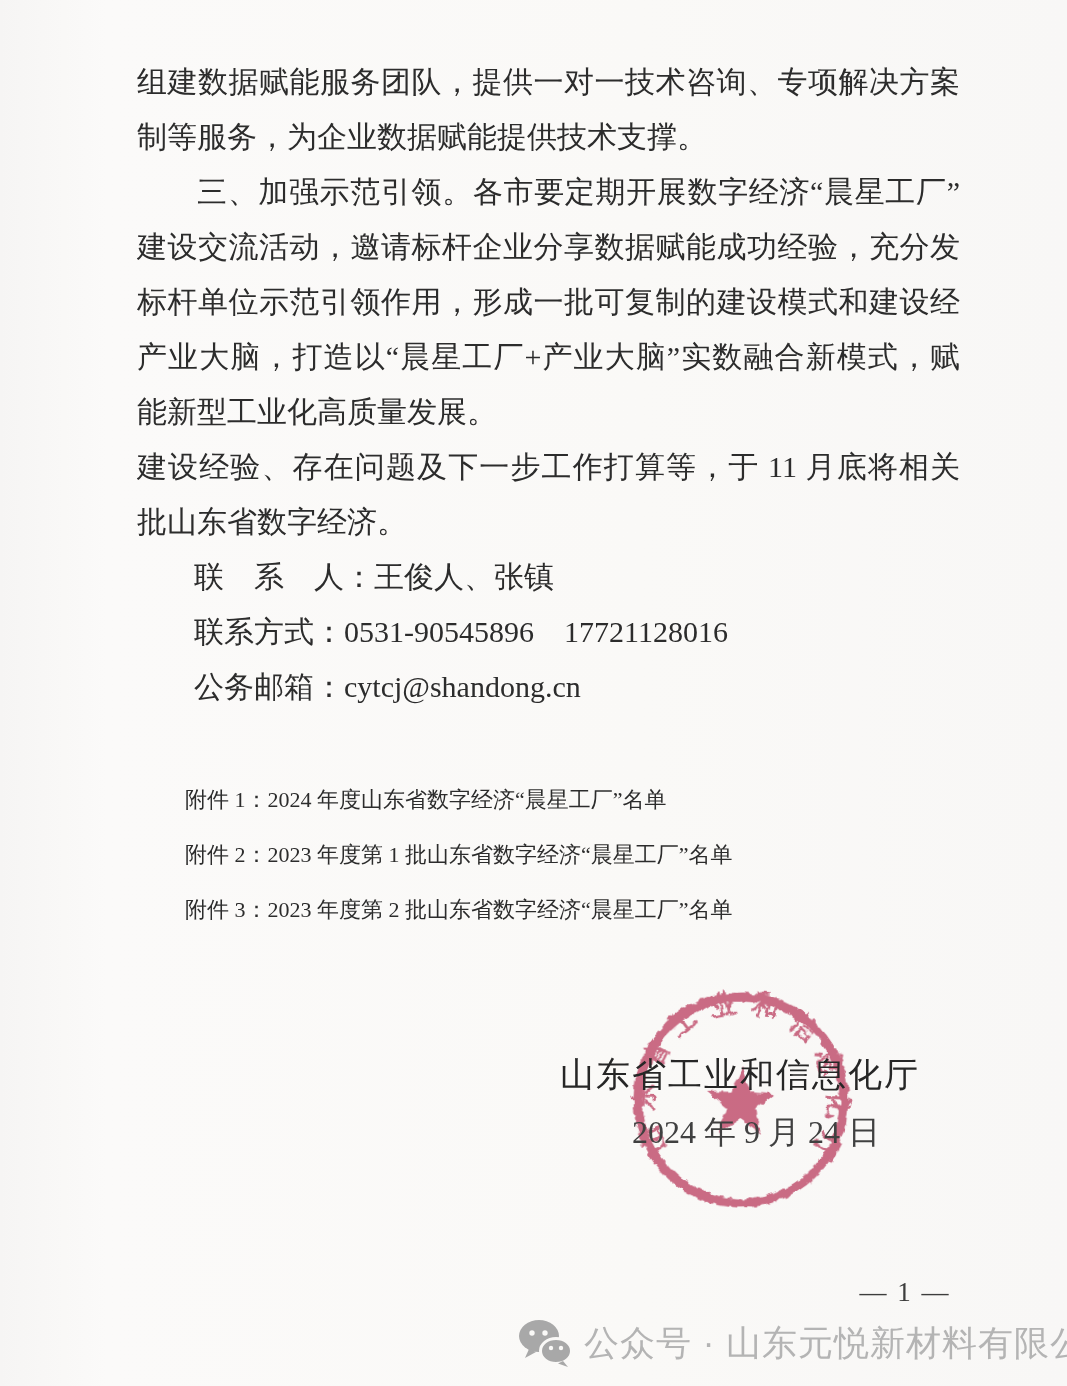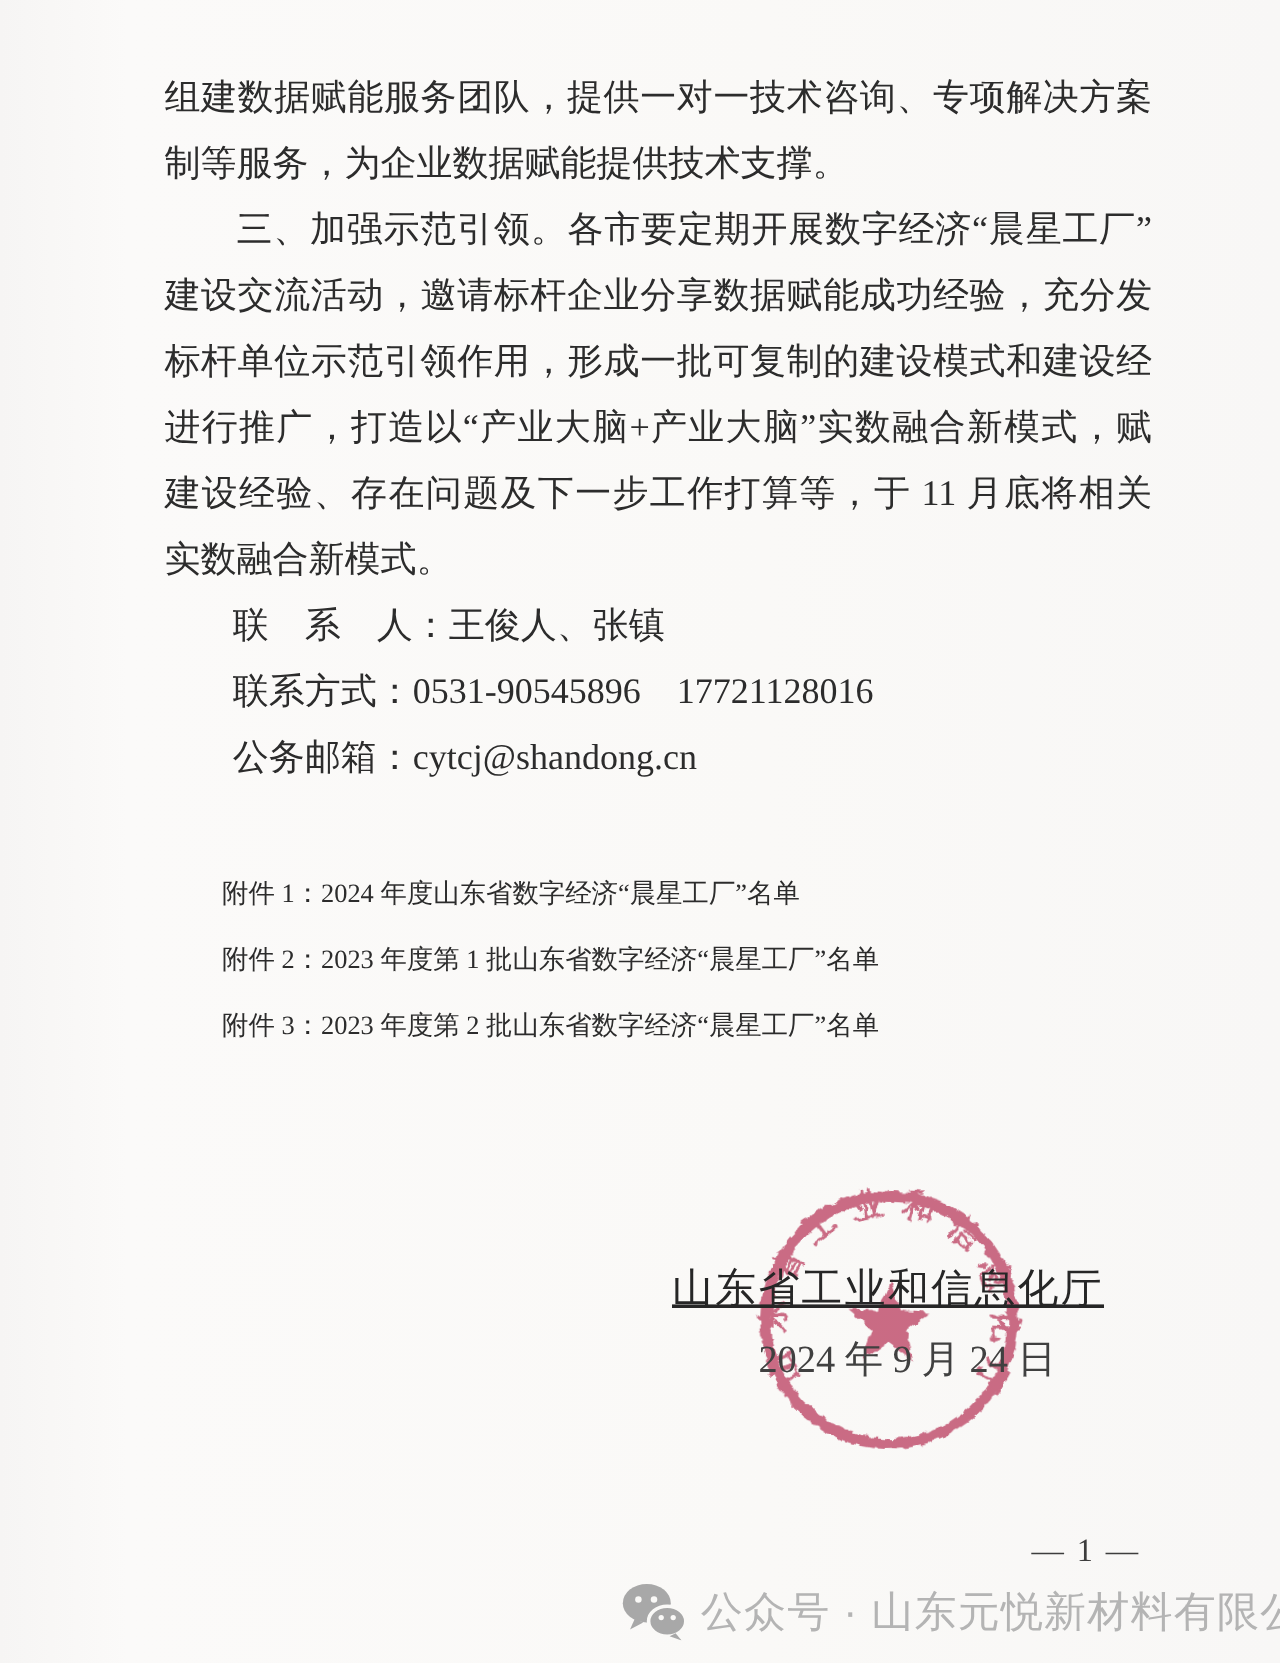--- a/index.html
+++ b/index.html
@@ -12,21 +12,21 @@
   .page{position:absolute;inset:0;}
   .doc-body{position:absolute;left:137px;top:54px;width:823px;font-size:30px;line-height:55px;}
   .line{height:55px;overflow:hidden;}
   .just{text-align:justify;text-align-last:justify;}
   .indent{text-indent:60px;}
   .bold{font-weight:400;}
   .contact{padding-left:57px;font-family:Liberation Serif, serif;}
   .att{padding-left:48px;font-size:22px;white-space:nowrap;}
   .att-first{margin-top:58px;}
   .sign-org{position:absolute;top:1055px;left:520px;width:440px;text-align:center;
-    font-size:34px;line-height:40px;letter-spacing:2px;color:#262626;z-index:3;text-decoration:underline;}
+    font-size:34px;line-height:40px;letter-spacing:2px;color:#262626;z-index:3;}
   .sign-date{position:absolute;top:1112px;left:536px;width:440px;text-align:center;
     font-size:32px;line-height:40px;color:#404040;z-index:3;}
   .seal{position:absolute;left:621px;top:980px;width:240px;height:240px;
     opacity:.8;mix-blend-mode:multiply;transform:rotate(2deg);z-index:2;}
   .page-num{position:absolute;top:1277px;left:805px;width:200px;text-align:center;
     font-size:27px;line-height:30px;color:#3d3d3d;letter-spacing:2px;}
   .footer{position:absolute;top:1316px;left:518px;height:54px;display:flex;align-items:center;gap:12px;
     font-family:"Liberation Sans","DejaVu Sans",sans-serif;}
   .footer .wm-text{font-size:35px;color:#b4b4b4;letter-spacing:1px;white-space:nowrap;}
 </style>
@@ -35,24 +35,25 @@
 
 <div class="page">
 
   <div class="doc-body">
     <div class="line just">组建数据赋能服务团队，提供一对一技术咨询、专项解决方案定</div>
     <div class="line">制等服务，为企业数据赋能提供技术支撑。</div>
 
     <div class="line just indent"><span class="bold">三、加强示范引领。</span><span>各市要定期开展数字经济“晨星工厂”</span></div>
     <div class="line just">建设交流活动，邀请标杆企业分享数据赋能成功经验，充分发挥</div>
     <div class="line just">标杆单位示范引领作用，形成一批可复制的建设模式和建设经验</div>
-    <div class="line just">进行推广，打造以“产业大脑+产业大脑”实数融合新模式，赋</div>
+    <div class="line just">产业大脑，打造以“晨星工厂+产业大脑”实数融合新模式，赋</div>
+    <div class="line">能新型工业化高质量发展。</div>
 
     <div class="line just">建设经验、存在问题及下一步工作打算等，于 11 月底将相关总</div>
-    <div class="line">实数融合新模式。</div>
+    <div class="line">批山东省数字经济。</div>
 
     <div class="line contact">联　系　人：王俊人、张镇</div>
     <div class="line contact">联系方式：0531-90545896　17721128016</div>
     <div class="line contact">公务邮箱：cytcj@shandong.cn</div>
 
     <div class="line att att-first">附件 1：2024 年度山东省数字经济“晨星工厂”名单</div>
     <div class="line att">附件 2：2023 年度第 1 批山东省数字经济“晨星工厂”名单</div>
     <div class="line att">附件 3：2023 年度第 2 批山东省数字经济“晨星工厂”名单</div>
   </div>
 

